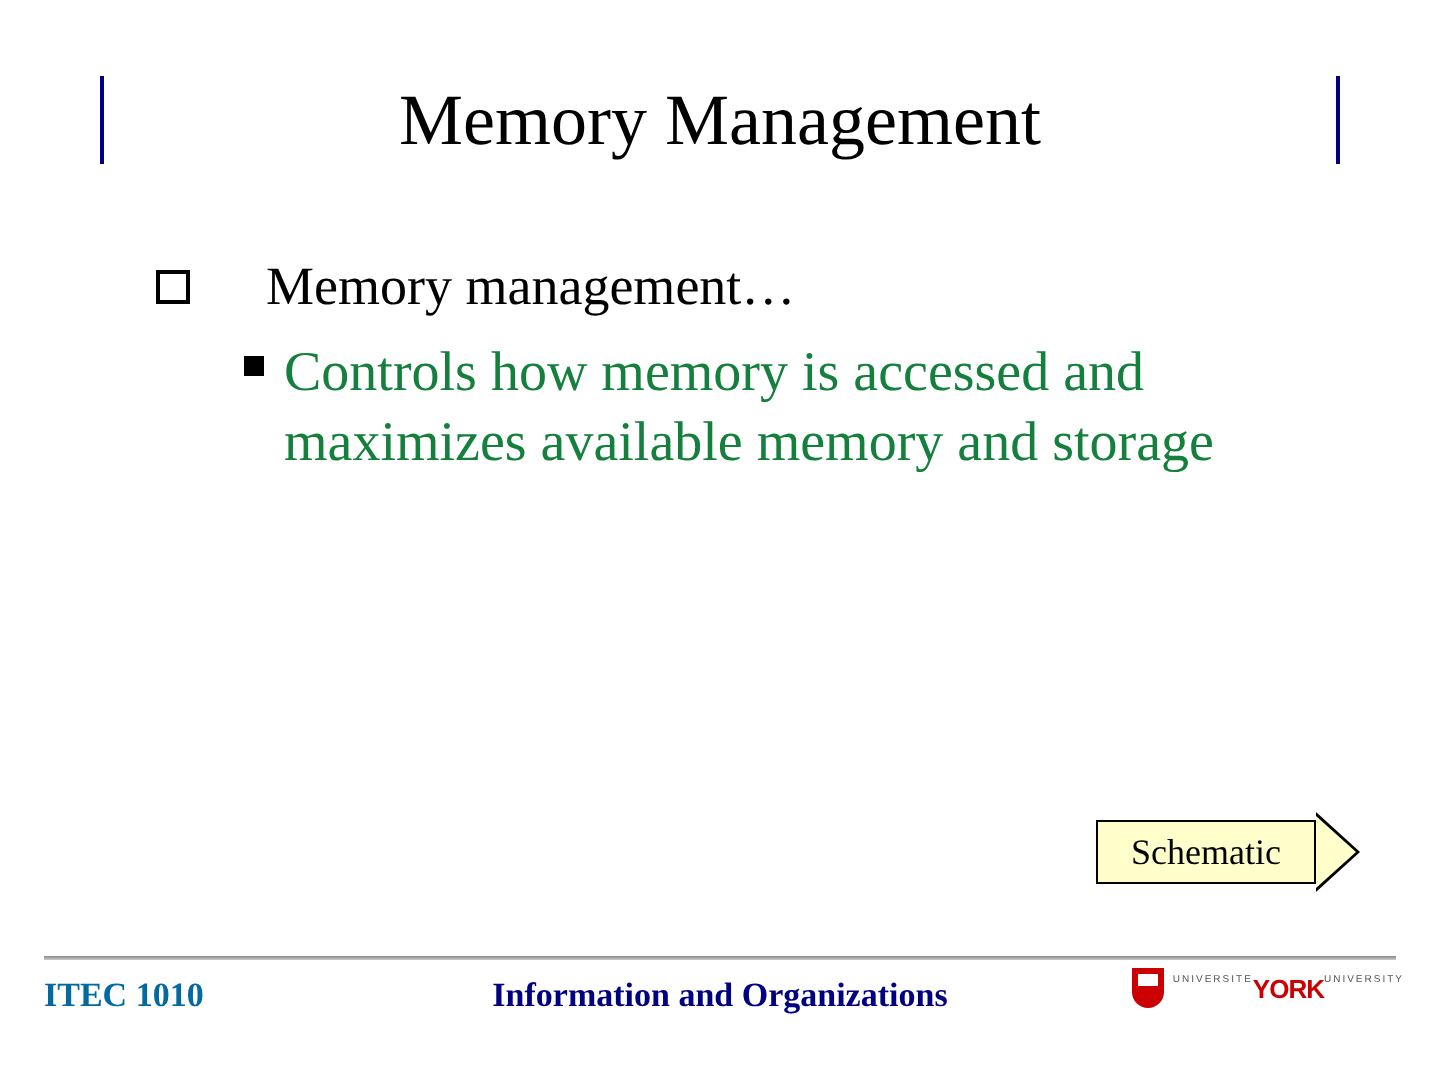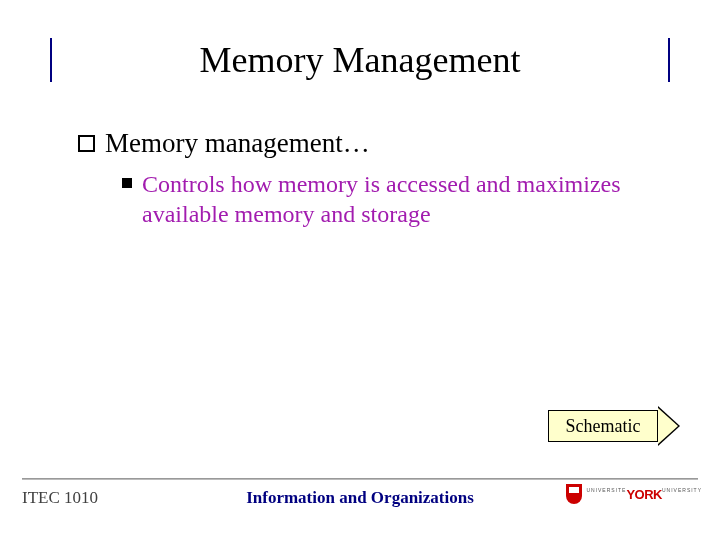--- a/index.html
+++ b/index.html
@@ -37,20 +37,21 @@
   .content {
     position: absolute;
     top: 128px;
     left: 78px;
     width: 580px;
   }
   .bullet-row {
     display: flex;
     align-items: flex-start;
     margin-bottom: 10px;
+    gap: 28px;
   }
   .square-bullet {
     width: 17px;
     height: 17px;
     border: 2px solid #000;
     margin-right: 10px;
     margin-top: 7px;
     flex-shrink: 0;
   }
   .bullet-text {
@@ -65,22 +66,22 @@
   }
   .sub-bullet {
     width: 10px;
     height: 10px;
     background: #000;
     margin-right: 10px;
     margin-top: 9px;
     flex-shrink: 0;
   }
   .sub-text {
-    font-size: 24px;
-    color: #a21caf;
+    font-size: 28px;
+    color: #15803d;
     line-height: 1.25;
   }
   .arrow-box {
     position: absolute;
     top: 408px;
     left: 548px;
     width: 134px;
     height: 36px;
     display: flex;
     align-items: center;
@@ -121,22 +122,22 @@
     left: 22px;
     width: 676px;
     height: 2px;
     background: linear-gradient(#888, #ccc);
   }
   .footer-left {
     position: absolute;
     top: 488px;
     left: 22px;
     font-size: 17px;
-    font-weight: normal;
-    color: #404040;
+    font-weight: bold;
+    color: #0369a1;
   }
   .footer-center {
     position: absolute;
     top: 488px;
     left: 0;
     width: 720px;
     text-align: center;
     font-size: 17px;
     font-weight: bold;
     color: #000080;

